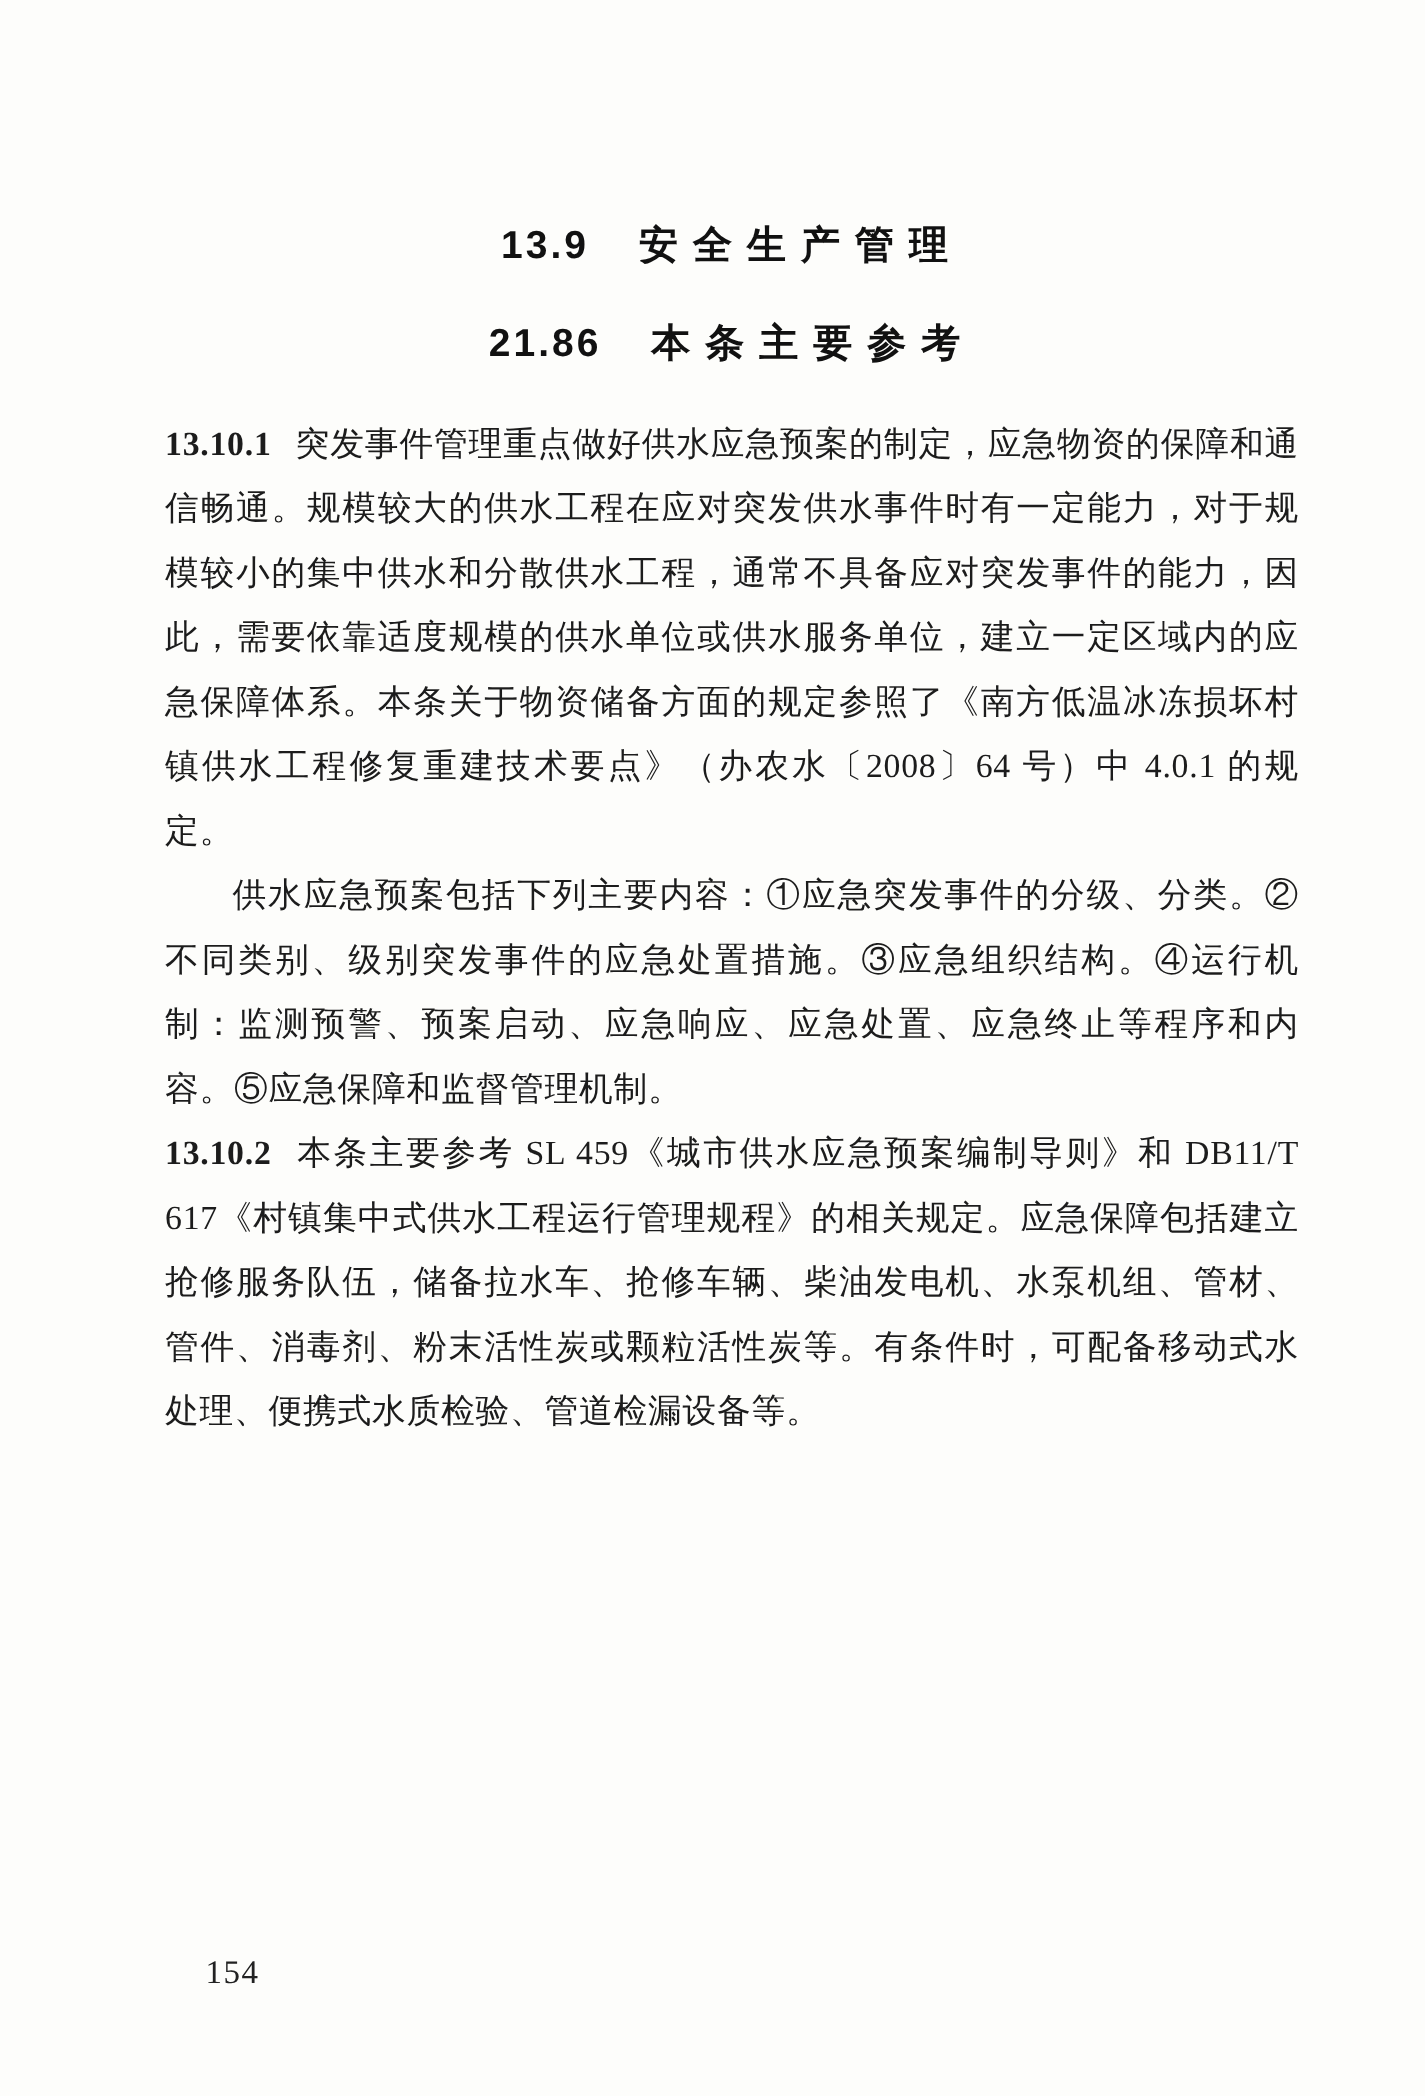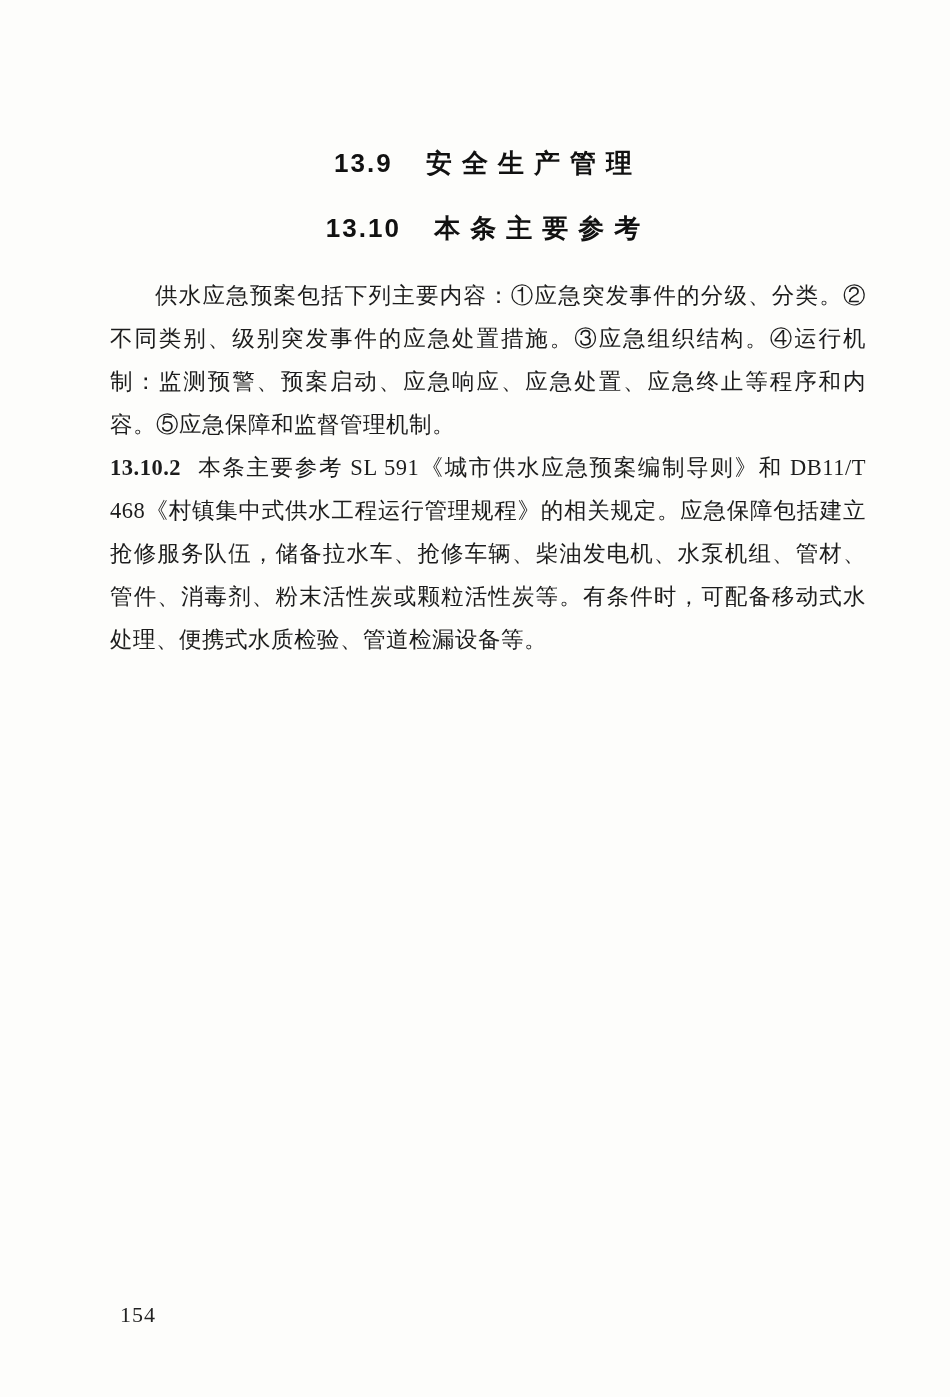--- a/index.html
+++ b/index.html
@@ -44,47 +44,50 @@
   }
   .clause .cnum {
     font-weight: bold;
     margin-right: 16px;
   }
   .clause.indent {
     text-indent: 2em;
   }
   .pagenum {
     position: absolute;
-    left: 120px;
+    left: 137px;
     top: 1302px;
     font-size: 22px;
     letter-spacing: 1px;
     color: #222;
   }
 </style>
 </head>
 <body>
 
 <main class="page">
 
   <h2 class="heading">
     <span class="hnum">13.9</span>
     <span class="htitle">安全生产管理</span>
   </h2>
 
 
   <h2 class="heading second">
-    <span class="hnum">13.10</span>
+    <span class="hnum">21.86</span>
     <span class="htitle">本条主要参考</span>
   </h2>
 
+  <p class="clause">
+    <span class="cnum">13.10.1</span><span>突发事件管理重点做好供水应急预案的制定，应急物资的保障和通信畅通。规模较大的供水工程在应对突发供水事件时有一定能力，对于规模较小的集中供水和分散供水工程，通常不具备应对突发事件的能力，因此，需要依靠适度规模的供水单位或供水服务单位，建立一定区域内的应急保障体系。本条关于物资储备方面的规定参照了《南方低温冰冻损坏村镇供水工程修复重建技术要点》（办农水〔2008〕64 号）中 4.0.1 的规定。</span>
+  </p>
 
   <p class="clause indent">
     <span>供水应急预案包括下列主要内容：①应急突发事件的分级、分类。②不同类别、级别突发事件的应急处置措施。③应急组织结构。④运行机制：监测预警、预案启动、应急响应、应急处置、应急终止等程序和内容。⑤应急保障和监督管理机制。</span>
   </p>
 
   <p class="clause">
-    <span class="cnum">13.10.2</span><span>本条主要参考 SL 591《城市供水应急预案编制导则》和 DB11/T 468《村镇集中式供水工程运行管理规程》的相关规定。应急保障包括建立抢修服务队伍，储备拉水车、抢修车辆、柴油发电机、水泵机组、管材、管件、消毒剂、粉末活性炭或颗粒活性炭等。有条件时，可配备移动式水处理、便携式水质检验、管道检漏设备等。</span>
+    <span class="cnum">13.10.2</span><span>本条主要参考 SL 459《城市供水应急预案编制导则》和 DB11/T 617《村镇集中式供水工程运行管理规程》的相关规定。应急保障包括建立抢修服务队伍，储备拉水车、抢修车辆、柴油发电机、水泵机组、管材、管件、消毒剂、粉末活性炭或颗粒活性炭等。有条件时，可配备移动式水处理、便携式水质检验、管道检漏设备等。</span>
   </p>
 
 </main>
 
 <div class="pagenum">154</div>
 
 </body></html>

